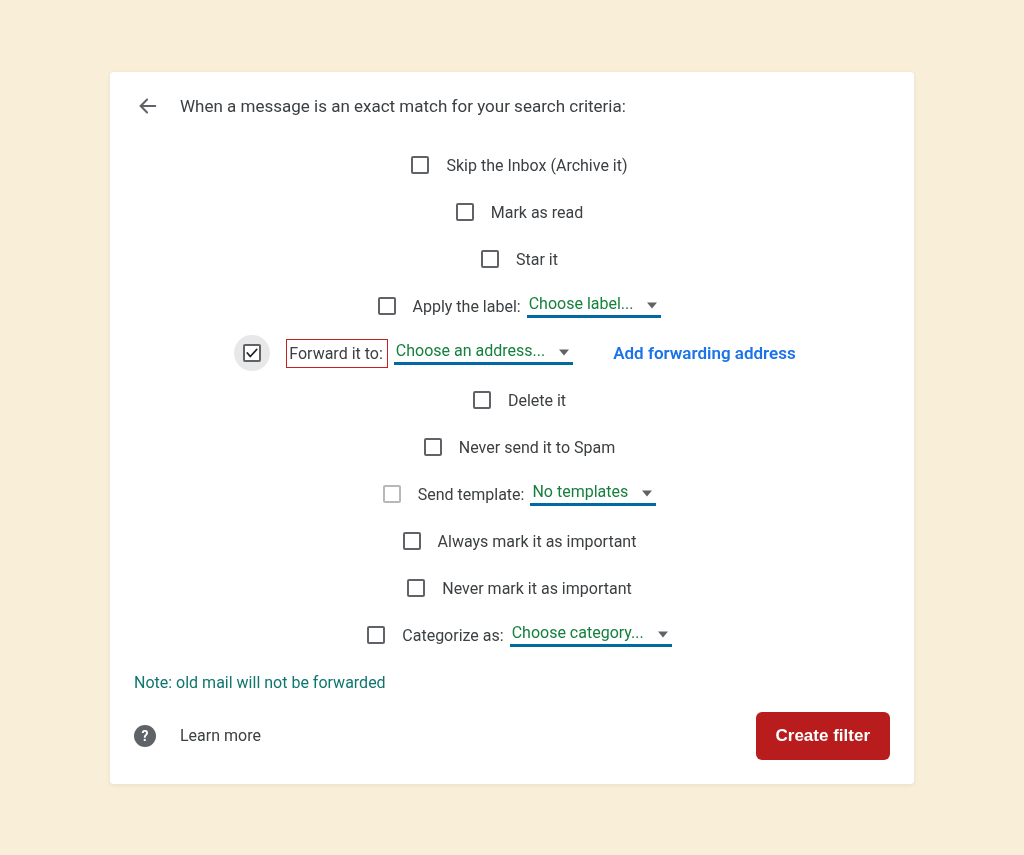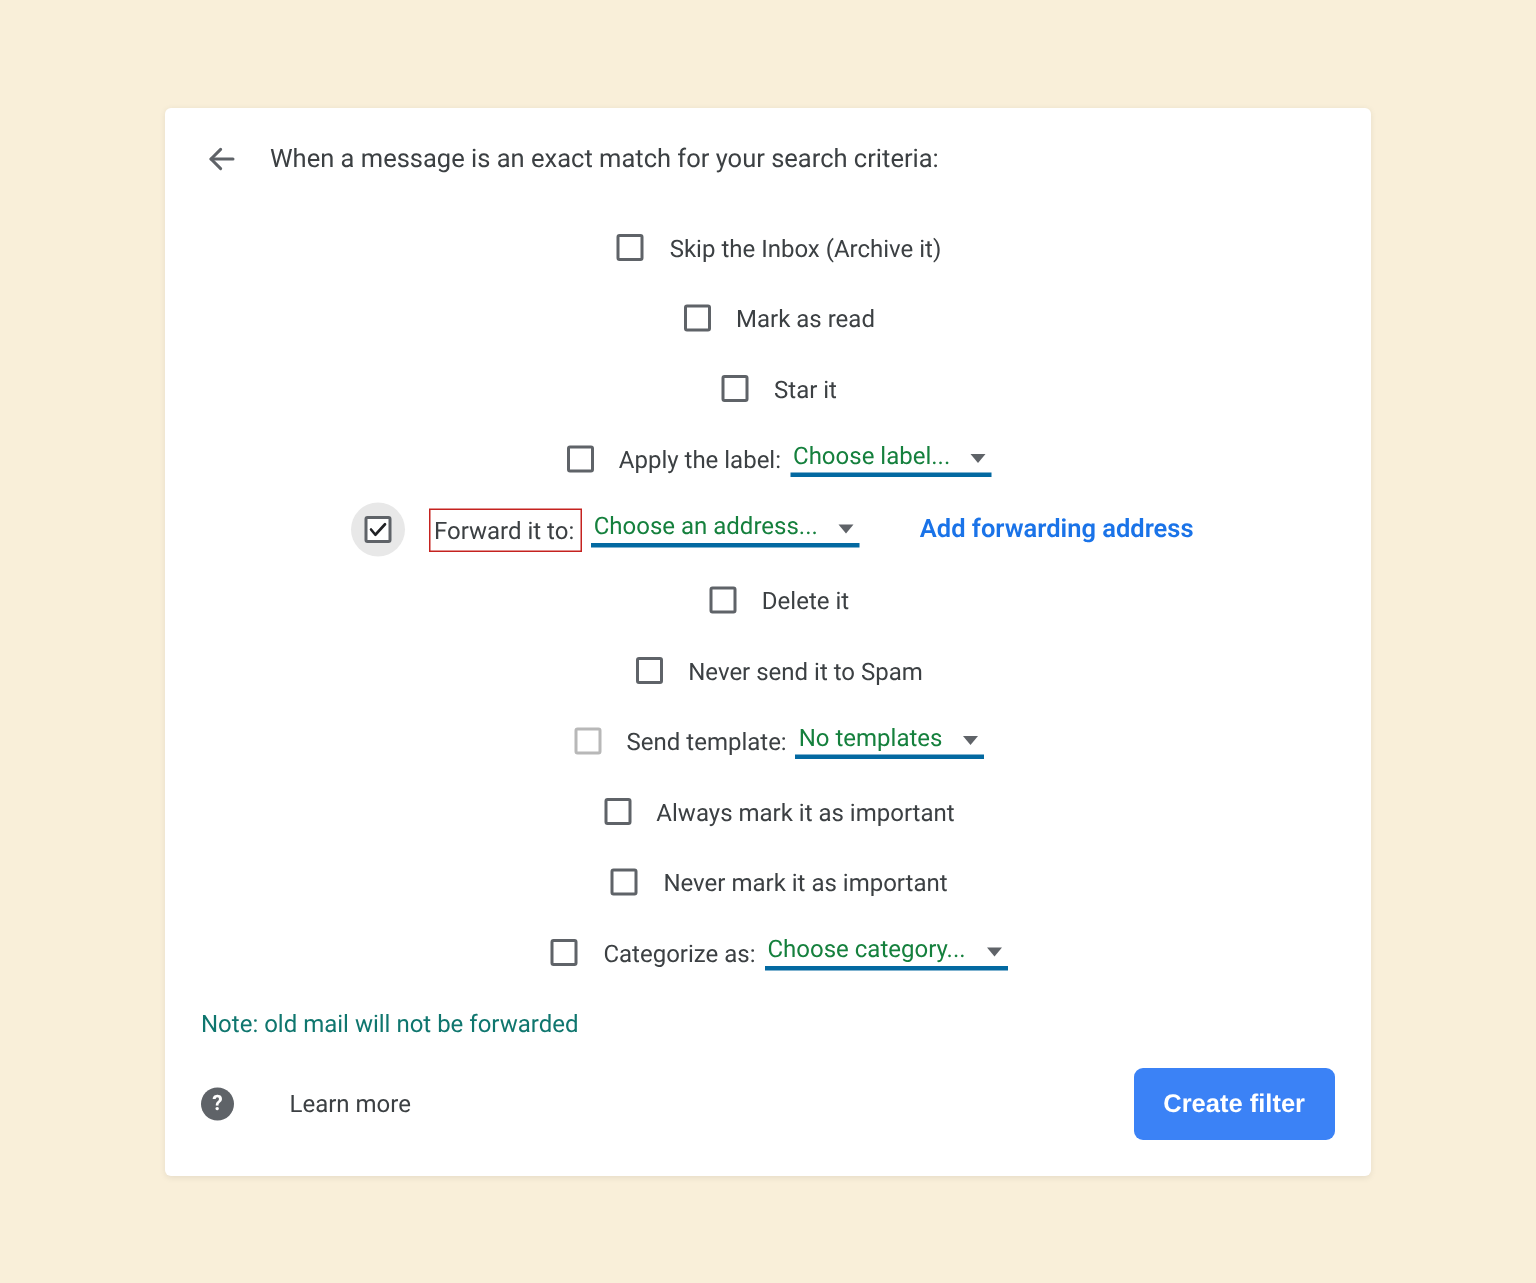--- a/index.html
+++ b/index.html
@@ -144,27 +144,27 @@
     background: #5f6368;
     color: #fff;
     font-size: 14px;
     font-weight: bold;
     display: flex;
     align-items: center;
     justify-content: center;
     cursor: pointer;
   }
   .learn-more {
-    margin-left: 37px;
+    margin-left: 24px;
     color: #3c4043;
     font-size: 16px;
     cursor: pointer;
   }
   .create-btn {
-    background: #3b82f6;
+    background: #b91c1c;
     color: #fff;
     font-size: 17px;
     font-weight: 600;
     border: none;
     border-radius: 6px;
     padding: 14px 20px;
     cursor: pointer;
   }
   .bold { font-weight: 700; }
 </style>

